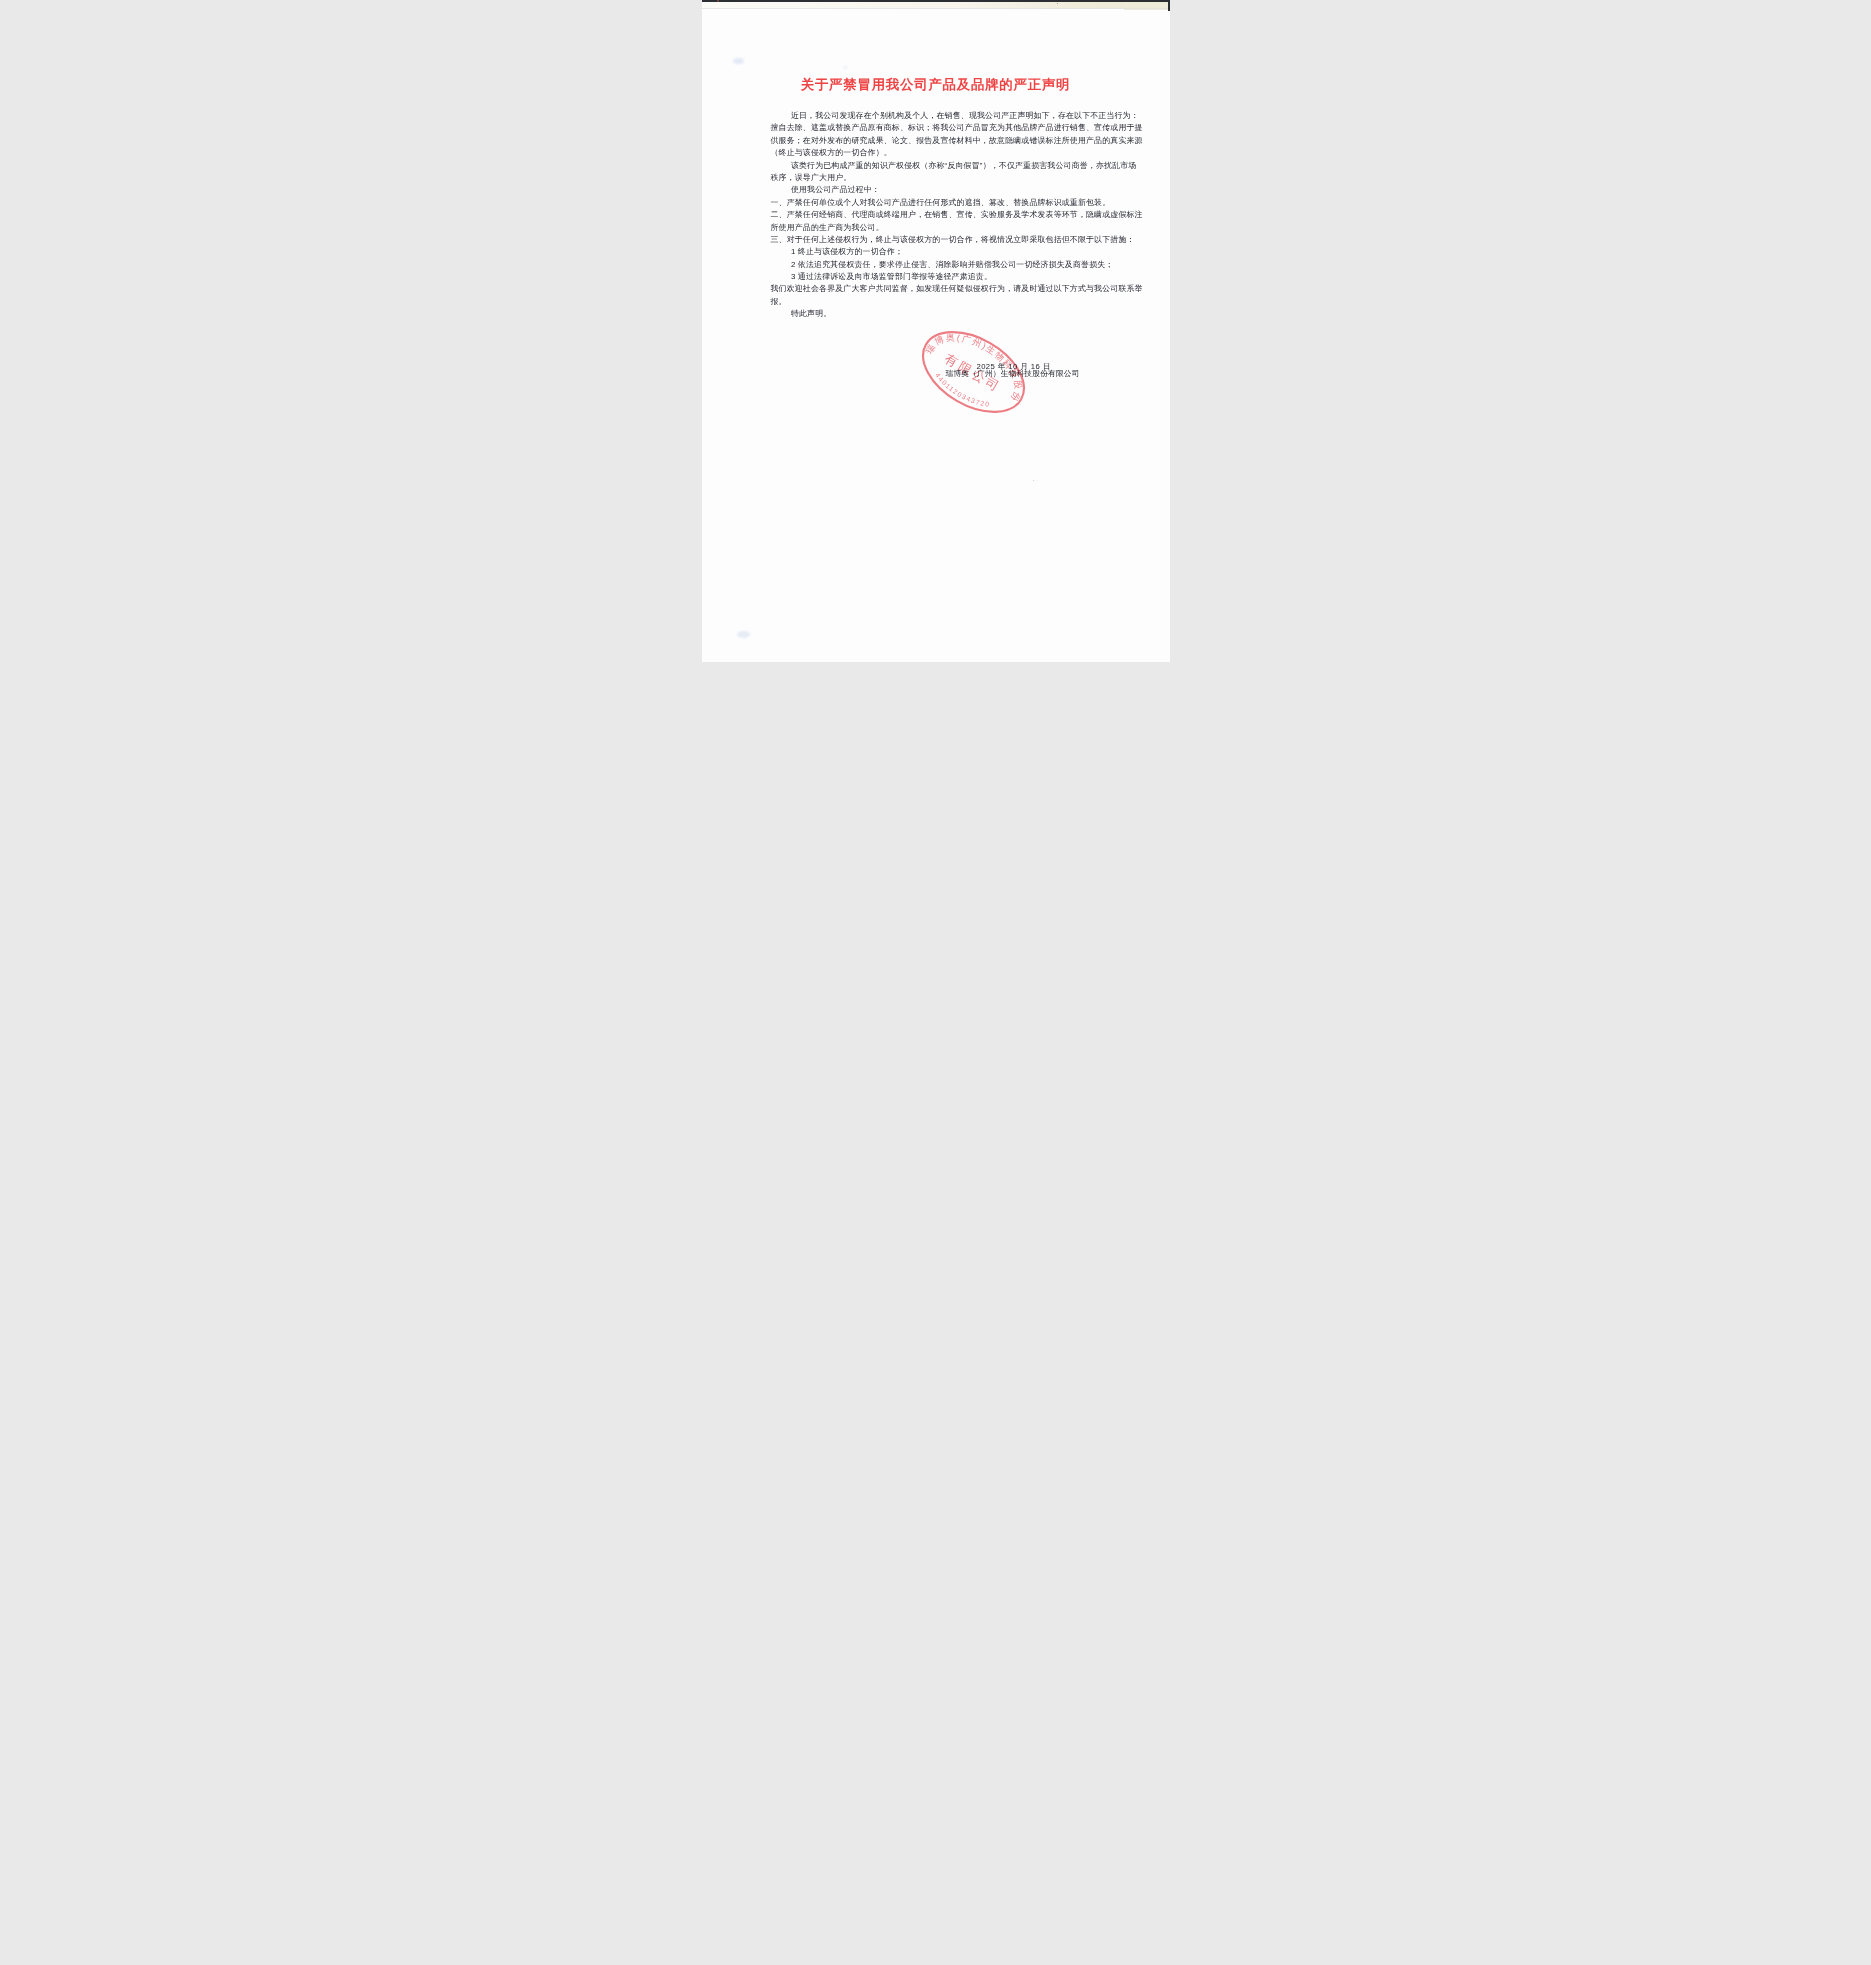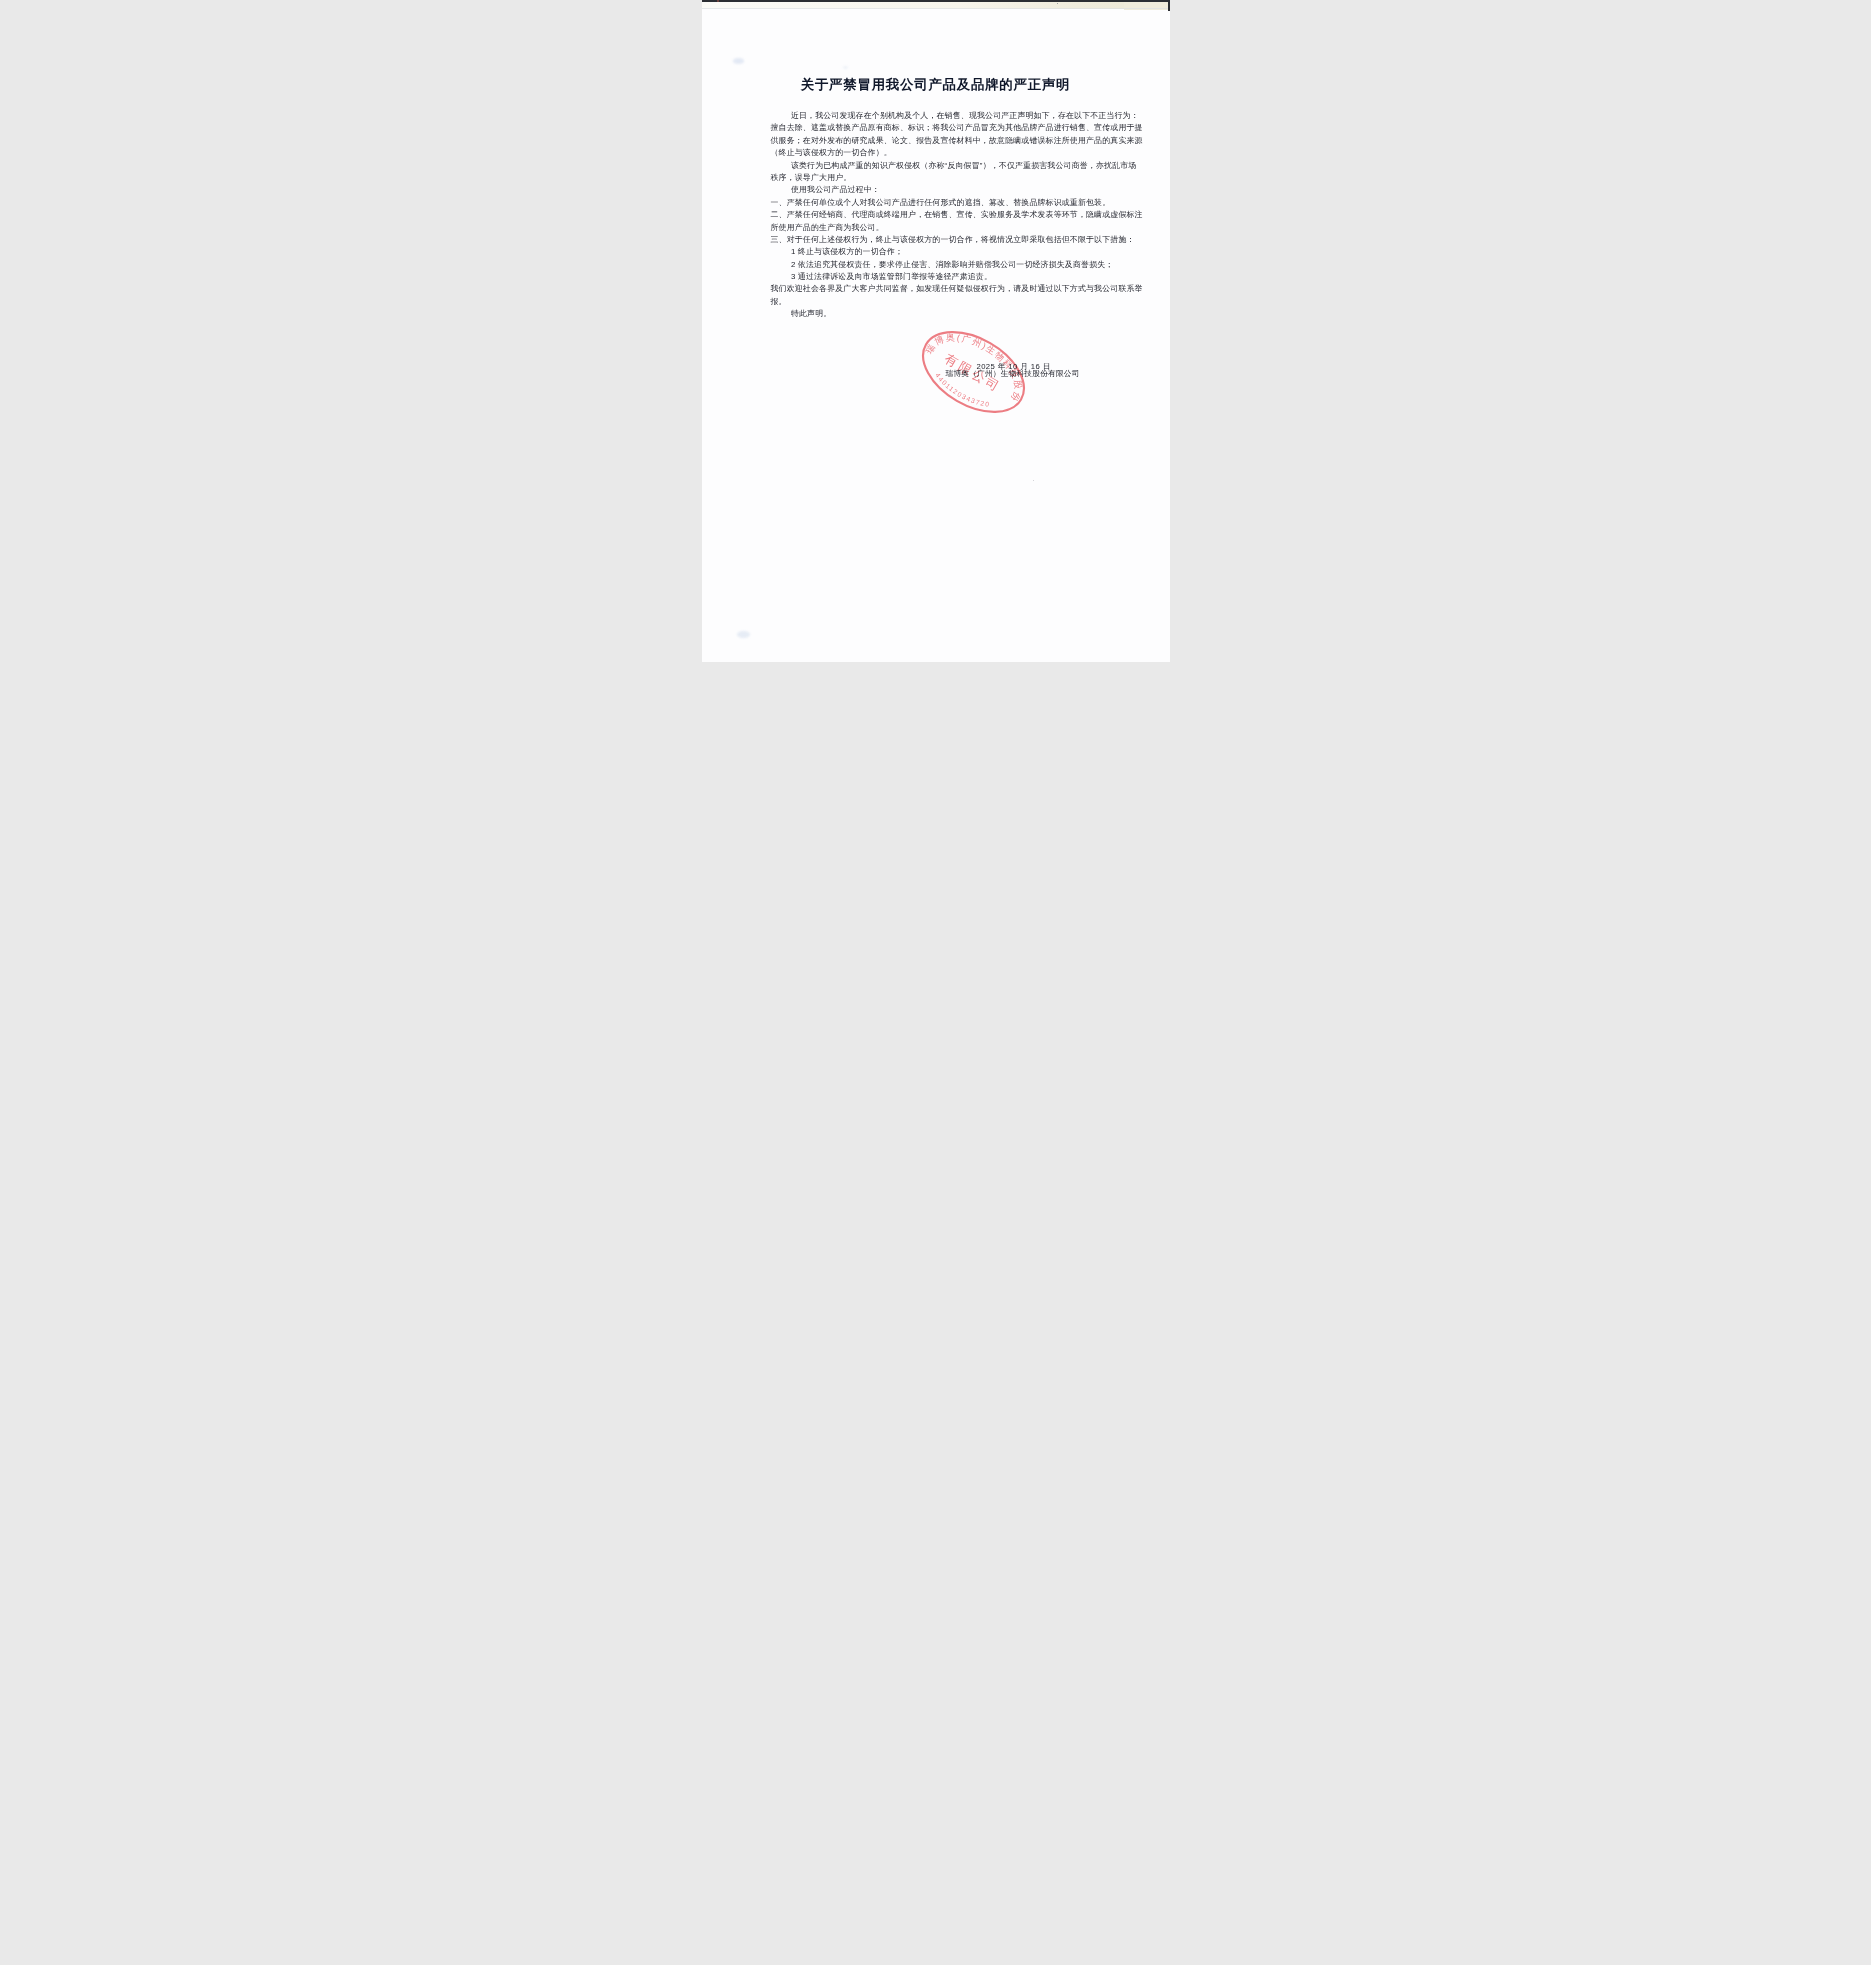--- a/index.html
+++ b/index.html
@@ -26,21 +26,21 @@
   .smudge.s2{left:35px;top:631px;width:13.4px;height:7px;background:rgba(208,219,238,.5);}
   .smudge.s3{left:141px;top:66px;width:5.5px;height:3.1px;background:rgba(215,224,238,.4);}
   .speck-gray{position:absolute;left:331px;top:480px;width:1.2px;height:1.2px;background:#c6c6cb;border-radius:50%;}
   .speck-gray2{position:absolute;left:355px;top:2.8px;width:1.6px;height:1.2px;background:#8d9096;border-radius:50%;}
 
   
   .doc-title{
     position:absolute;top:76px;left:0;right:0;
     text-align:center;
     font-size:13.4px;font-weight:bold;letter-spacing:0.8px;
-    color:#0f172a;
+    color:#ef4444;
   }
   .doc-body{
     position:absolute;top:110px;left:69px;width:366px;
     font-size:7.9px;line-height:12.4px;letter-spacing:0.2px;
     white-space:nowrap;
   }
   .doc-body .line{height:12.4px;}
   .doc-body .line.ind{padding-left:20.4px;}
 
   .sig-company{

